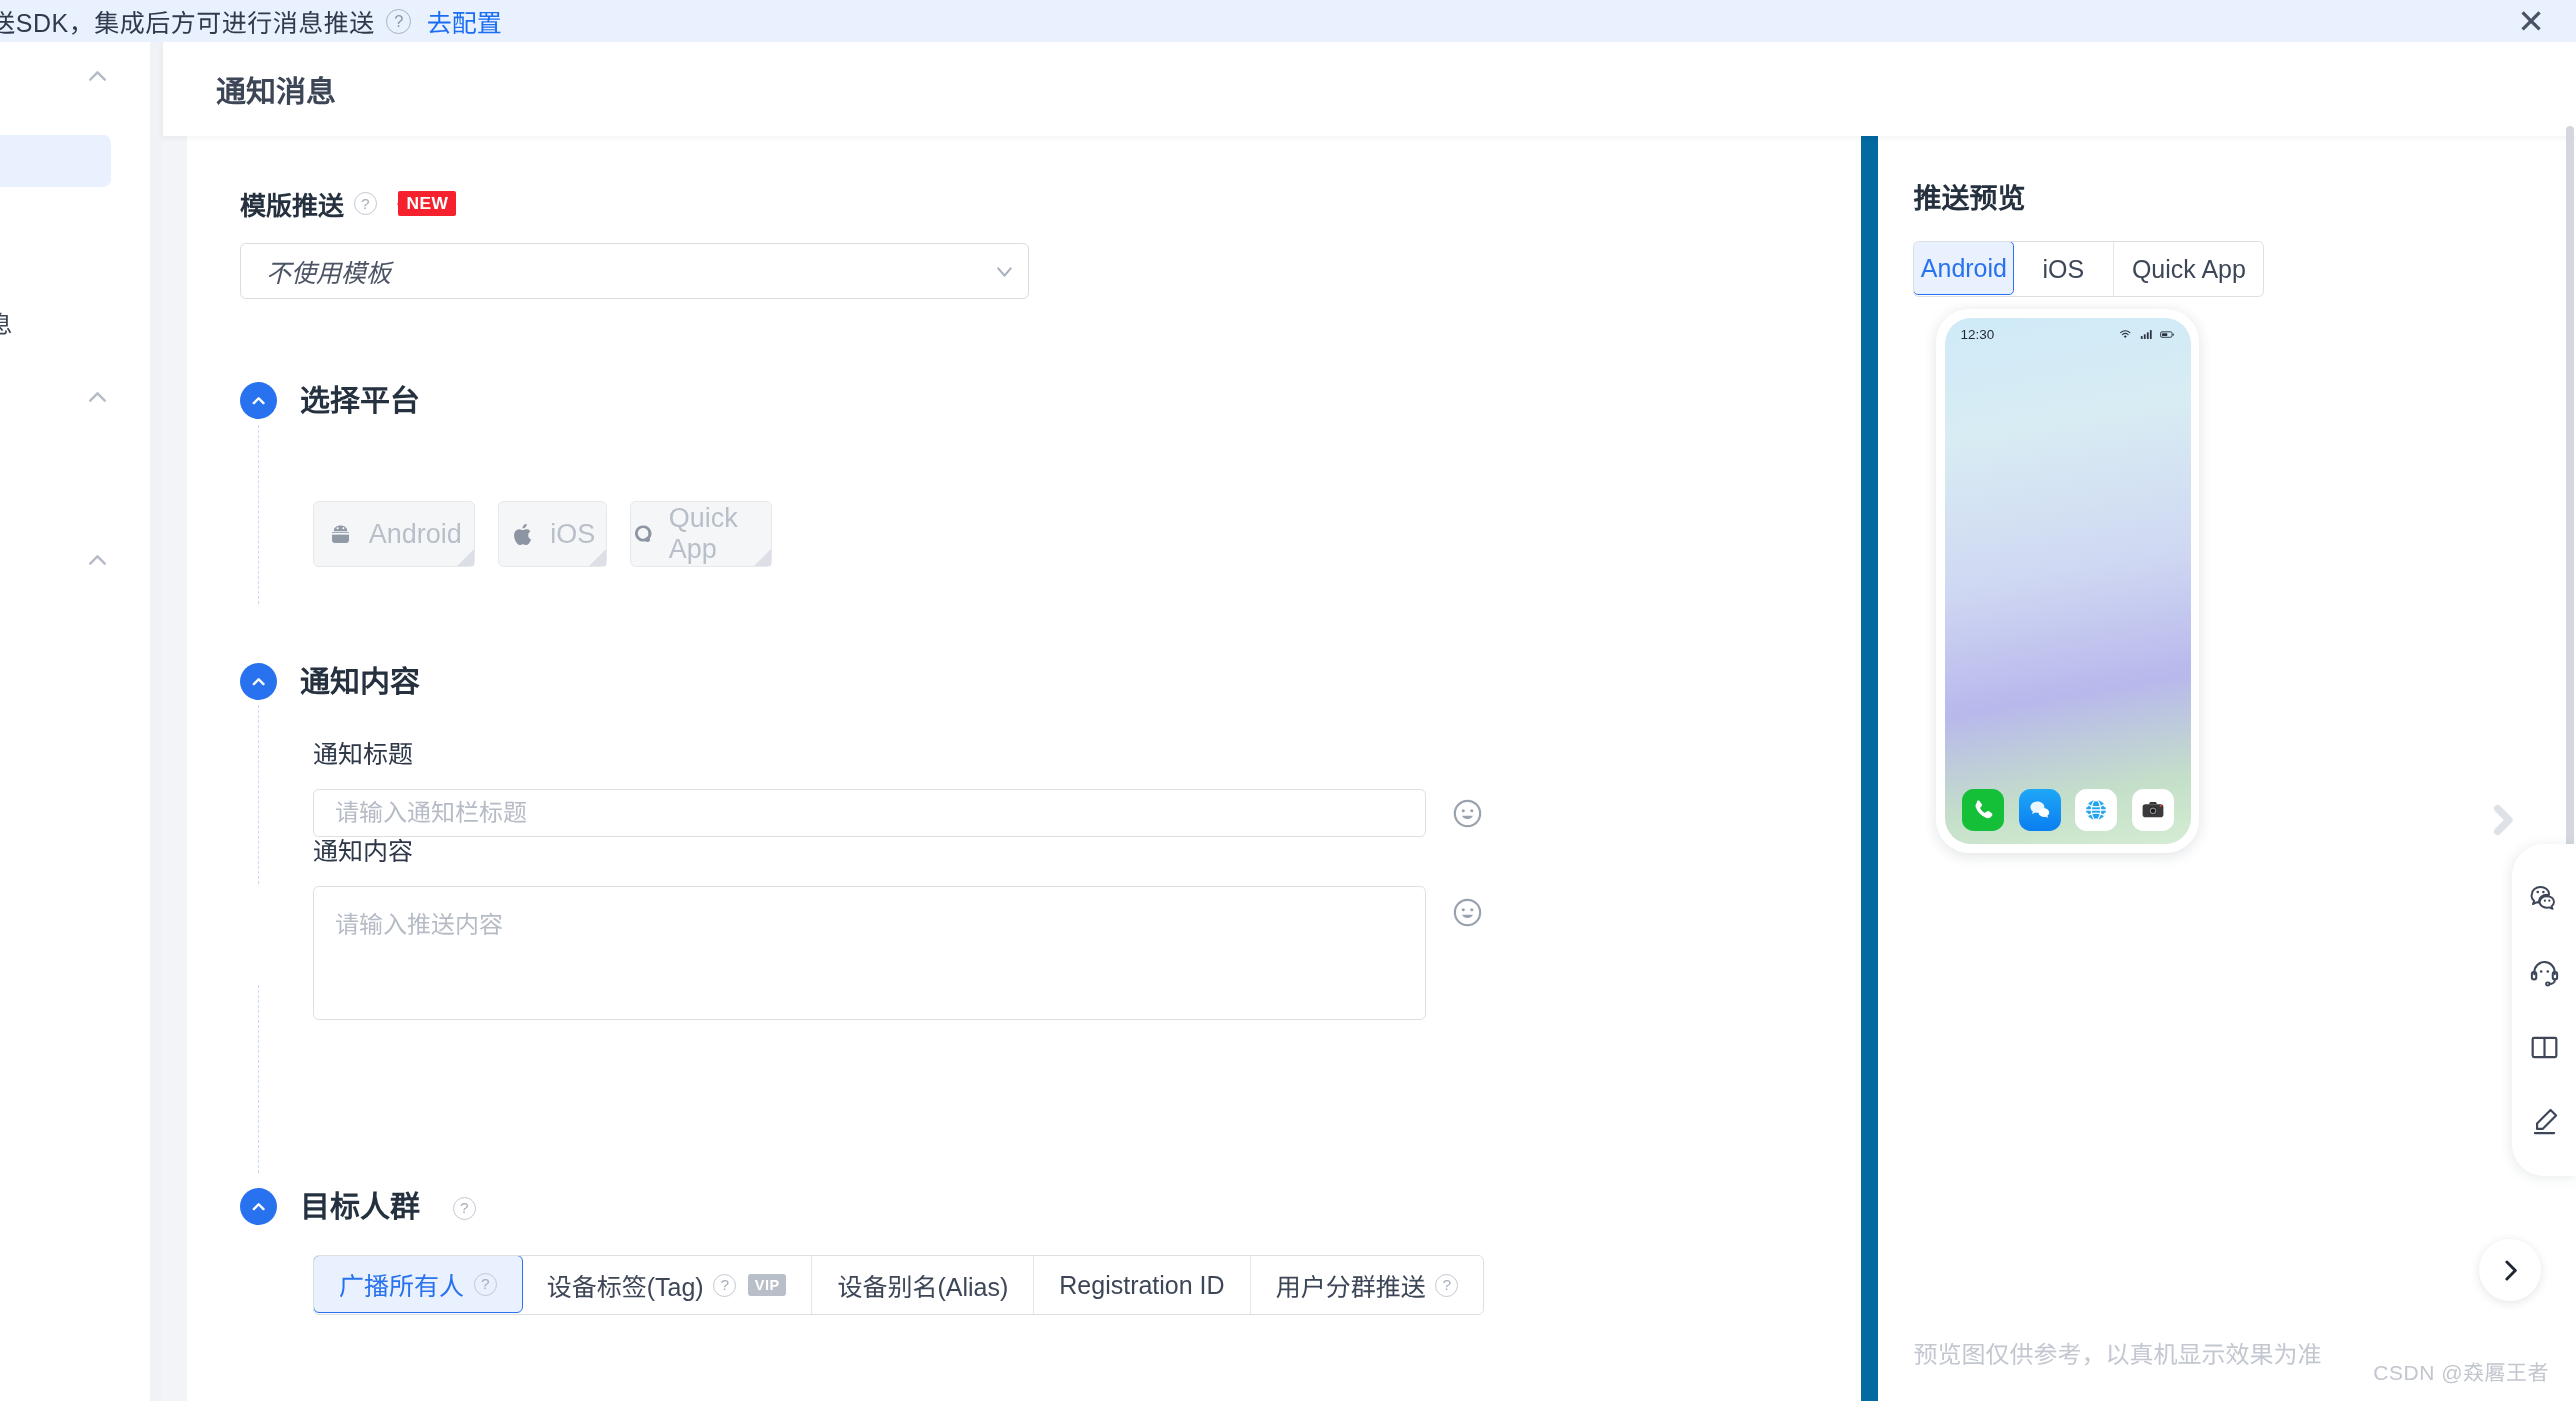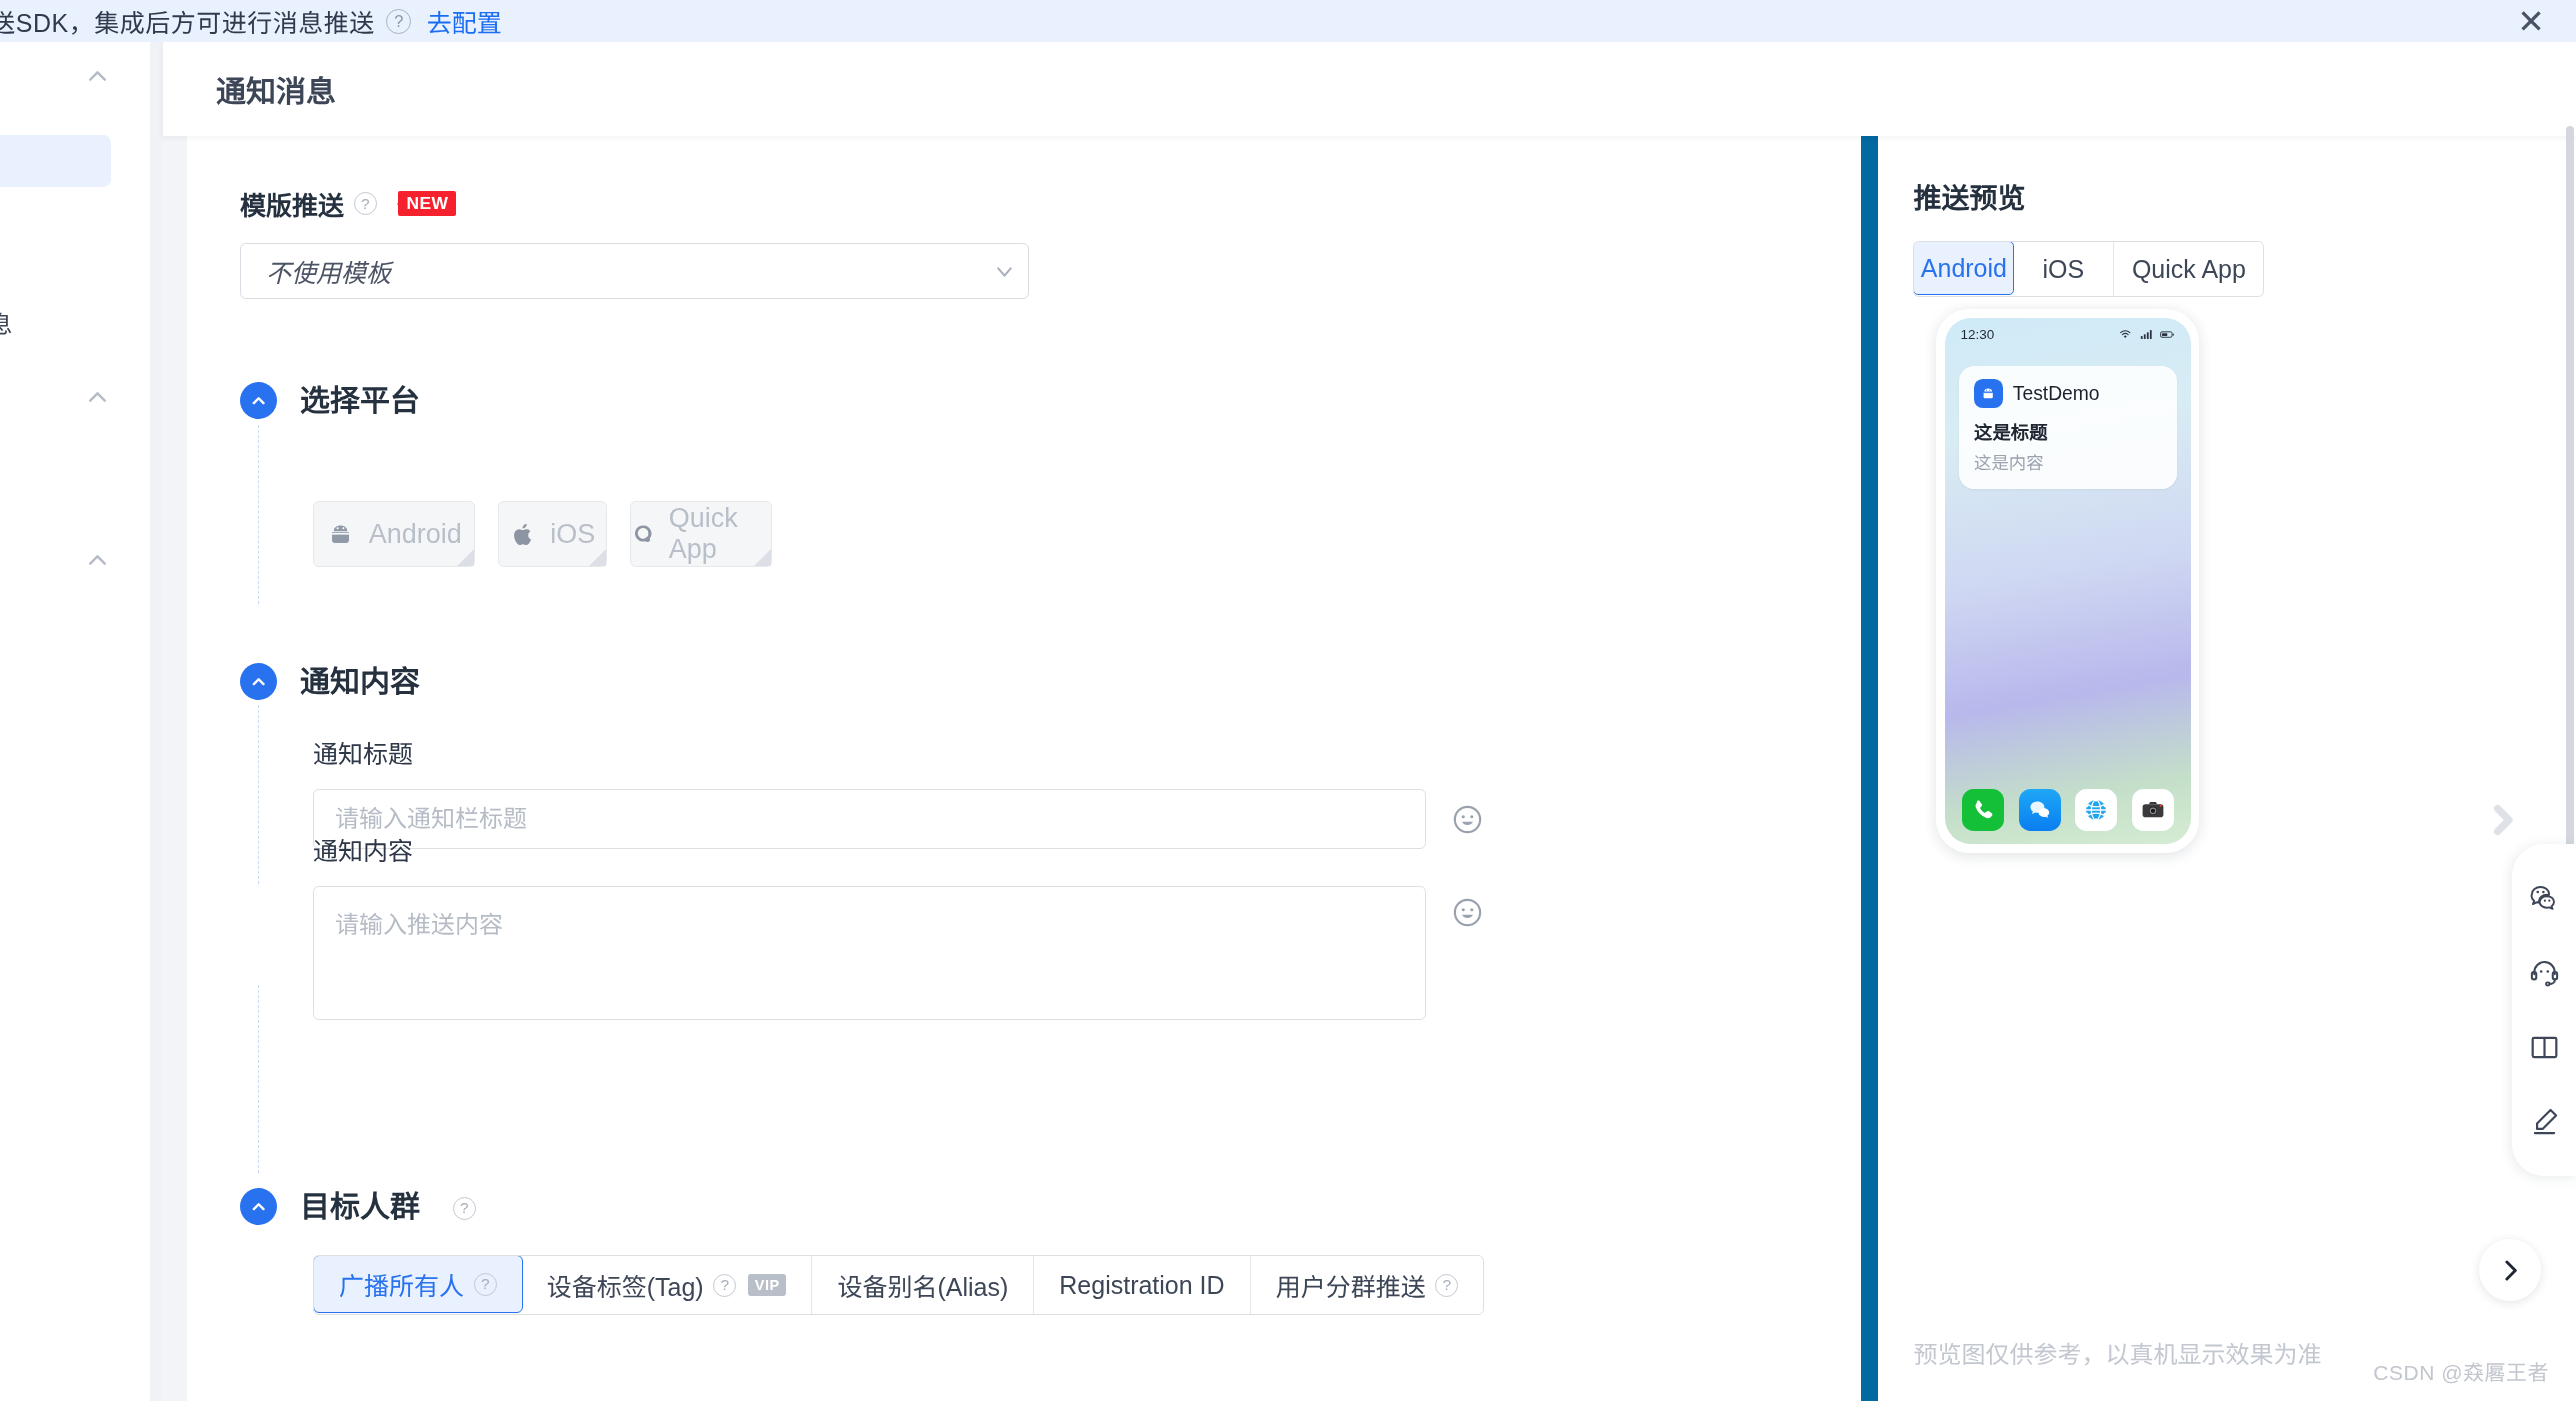--- a/index.html
+++ b/index.html
@@ -155,21 +155,21 @@
   .plat-corner {
     position: absolute; right: 0; bottom: 0;
     width: 0; height: 0;
     border-left: 17.4px solid transparent;
     border-bottom: 17.4px solid #dcdfe5;
   }
 
   
   .field-label { font-size: 25px; color: #2e3747; }
   .text-input {
-    width: 1113px; height: 60px;
+    width: 1113px; height: 48px;
     border: 1px solid #dcdfe4; border-radius: 5.8px;
     background: #fff; padding: 0 21px;
     font-size: 24px; color: #303a4d;
     font-family: "Liberation Sans", "DejaVu Sans", sans-serif;
     outline: none;
   }
   .text-input::placeholder { color: #b6bcc6; }
   .text-area {
     width: 1113px; height: 134px;
     border: 1px solid #dcdfe4; border-radius: 5.8px;
@@ -512,36 +512,20 @@
               <rect x="18" y="5" width="3" height="15" rx="1" fill="#2b3440"></rect>
             </svg>
             <svg viewBox="0 0 26 24" width="16.4" height="14.5">
               <rect x="2" y="8" width="19" height="9" rx="2.4" fill="none" stroke="#2b3440" stroke-width="1.6"></rect>
               <rect x="4.2" y="10.2" width="9" height="4.6" rx="1" fill="#2b3440"></rect>
               <rect x="22" y="10.6" width="2" height="3.8" rx="1" fill="#2b3440"></rect>
             </svg>
           </span>
         </div>
 
-        <div class="notif-card">
-          <div class="notif-head">
-            <span class="app-icon">
-              <svg viewBox="0 0 24 24" width="18.4" height="18.4">
-                <path d="M6 11h12v6a1.6 1.6 0 0 1-1.6 1.6H7.6A1.6 1.6 0 0 1 6 17v-6z" fill="#ffffff"></path>
-                <path d="M7 9.2C7 7.2 9.2 5.8 12 5.8s5 1.4 5 3.4v.6H7v-.6z" fill="#ffffff"></path>
-                <circle cx="9.8" cy="7.9" r=".75" fill="#2872f0"></circle>
-                <circle cx="14.2" cy="7.9" r=".75" fill="#2872f0"></circle>
-                <rect x="6" y="10.8" width="12" height="1.1" fill="#2872f0"></rect>
-              </svg>
-            </span>
-            <span class="app-name">TestDemo</span>
-          </div>
-          <div class="notif-title">这是标题</div>
-          <div class="notif-body">这是内容</div>
-        </div>
 
         <div class="dock">
           <span class="dock-icon" style="background:#14c038;">
             <svg viewBox="0 0 24 24" width="26" height="26">
                 <path d="M6.6 3.8c.7-.7 1.8-.6 2.4.2l1.8 2.4c.5.7.4 1.6-.2 2.2l-1 1c-.3.3-.3.7-.1 1 .9 1.6 2.3 3 3.9 3.9.3.2.8.2 1-.1l1-1c.6-.6 1.5-.7 2.2-.2l2.4 1.8c.8.6.9 1.7.2 2.4l-1.2 1.2c-1 1-2.5 1.3-3.8.8a17.6 17.6 0 0 1-9.9-9.9c-.5-1.3-.2-2.8.8-3.8z" fill="#ffffff"></path>
               </svg>
           </span>
           <span class="dock-icon" style="background:linear-gradient(180deg,#1ea7f7,#0a7ef0);">
             <svg viewBox="0 0 24 24" width="26" height="26">
               <path d="M9.6 4.2c3.6 0 6.5 2.3 6.5 5.2S13.2 14.6 9.6 14.6a8.6 8.6 0 0 1-1.9-.2l-3.2 1.3 1-2.4a4.8 4.8 0 0 1-2.4-3.9c0-2.9 2.9-5.2 6.5-5.2z" fill="#eaf6ff"></path>

